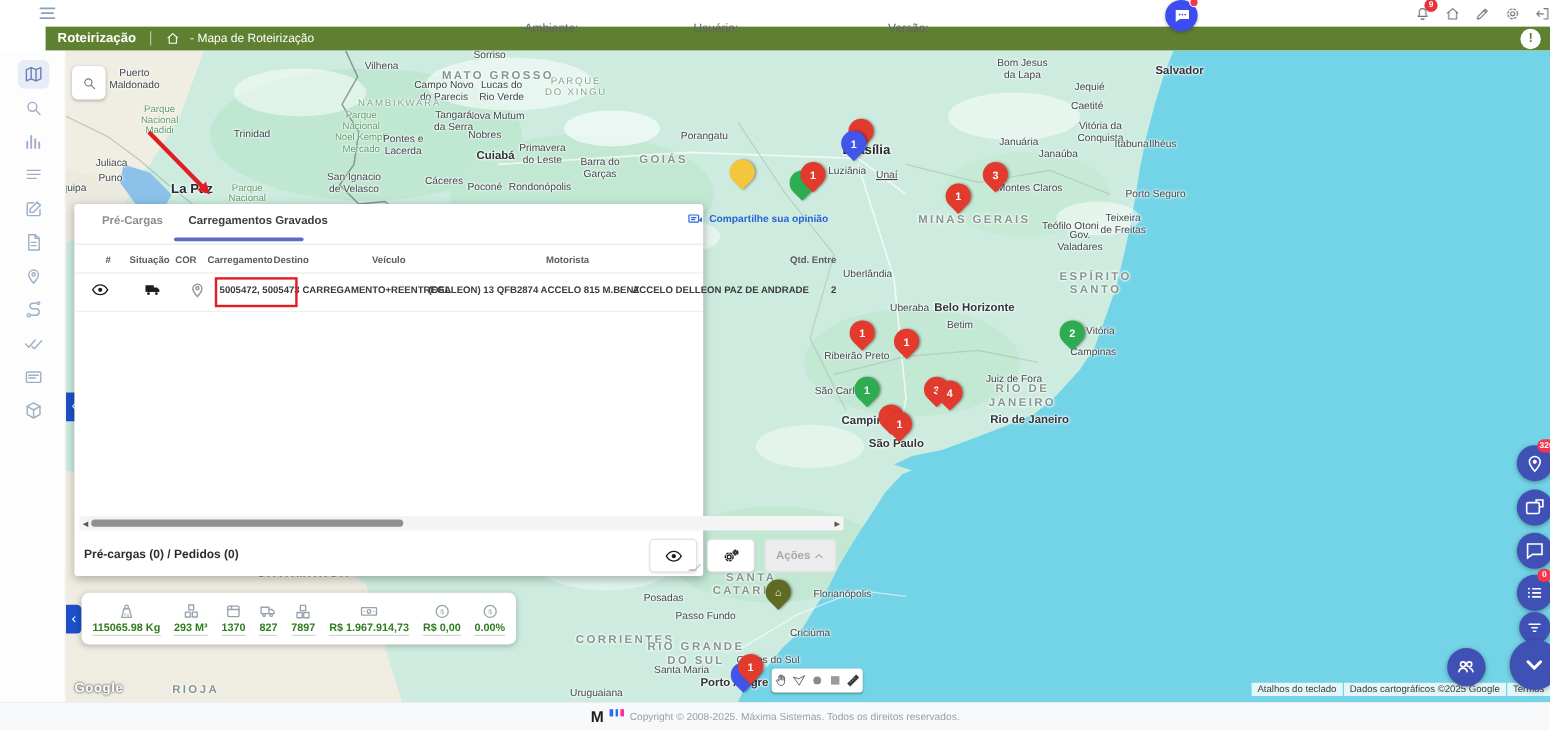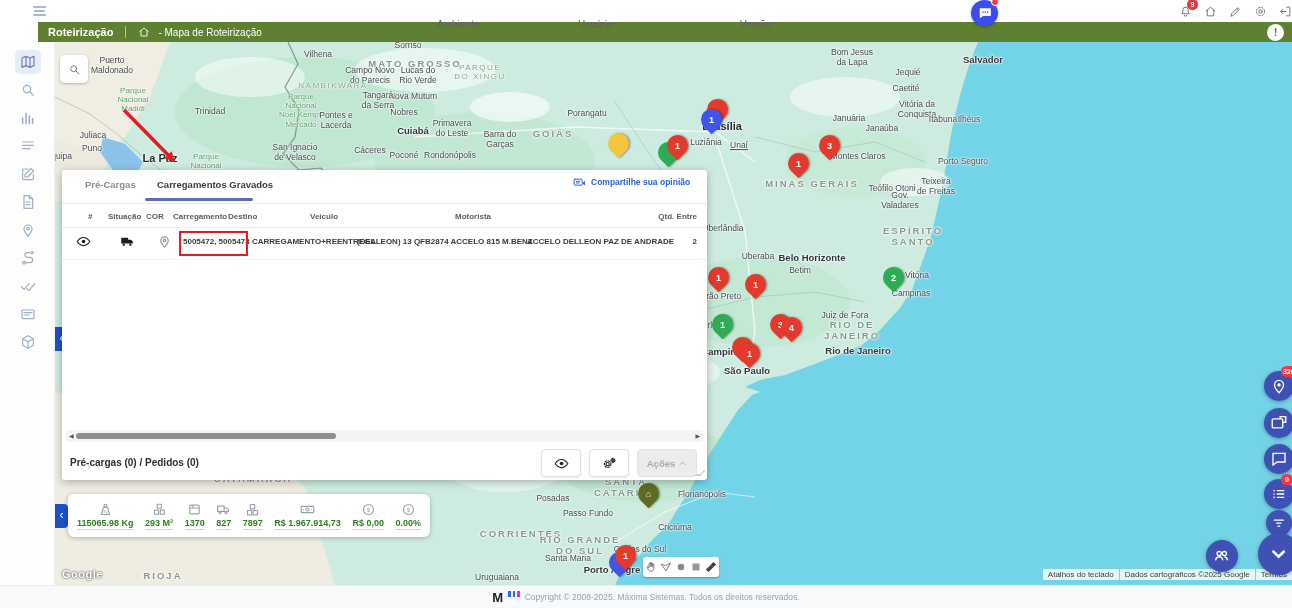--- a/index.html
+++ b/index.html
@@ -65,21 +65,21 @@
                 border-radius:0 4px 4px 0;font-size:12px;text-align:center;line-height:22px;z-index:30}
   .map-toolbar{position:absolute;left:588px;top:515px;width:76px;height:20px;background:#fff;border-radius:3px;
                box-shadow:0 1px 2px rgba(0,0,0,.3);display:flex;align-items:center;justify-content:space-around;z-index:6}
   .map-toolbar .ic{width:12px;height:12px;color:#555}
   .google{position:absolute;left:7px;bottom:5px;font-size:11px;font-weight:bold;color:#fff;
           text-shadow:0 0 2px #5f6a66,0 0 2px #5f6a66;letter-spacing:.5px}
   .attribution{position:absolute;right:0;bottom:5px;display:flex;z-index:5}
   .attr-seg{background:rgba(255,255,255,.8);color:#3c3c3c;font-size:8px;padding:1px 5px;margin-left:1px}
 
   
-  .panel{position:absolute;left:62px;top:170px;width:645px;height:310px;background:#fff;border-radius:3px;
+  .panel{position:absolute;left:62px;top:170px;width:524px;height:310px;background:#fff;border-radius:3px;
          box-shadow:0 2px 8px rgba(0,0,0,.28);z-index:20}
   .ptabs{position:absolute;left:0;top:0;width:100%;height:34px;border-bottom:1px solid #e9e9e9}
   .ptab{position:absolute;top:9px;font-size:9.5px;font-weight:bold;color:#8d8d8d;white-space:nowrap}
   .ptab.active{color:#3c3c3c}
   .ptab-underline{position:absolute;left:83px;top:28px;width:108px;height:3px;background:#5c6bc0;border-radius:2px}
   .feedback{position:absolute;left:510px;top:7px;display:flex;align-items:flex-start;color:#2962d9}
   .feedback .ic{width:15px;height:13px;margin-right:4px}
   .feedback span{font-size:8.5px;font-weight:bold;white-space:nowrap}
   .p-grid{position:absolute;left:602px;top:8px;width:13px;height:13px;color:#3c3c3c}
   .p-square{position:absolute;left:625px;top:8px;width:12px;height:12px;color:#3c3c3c}

